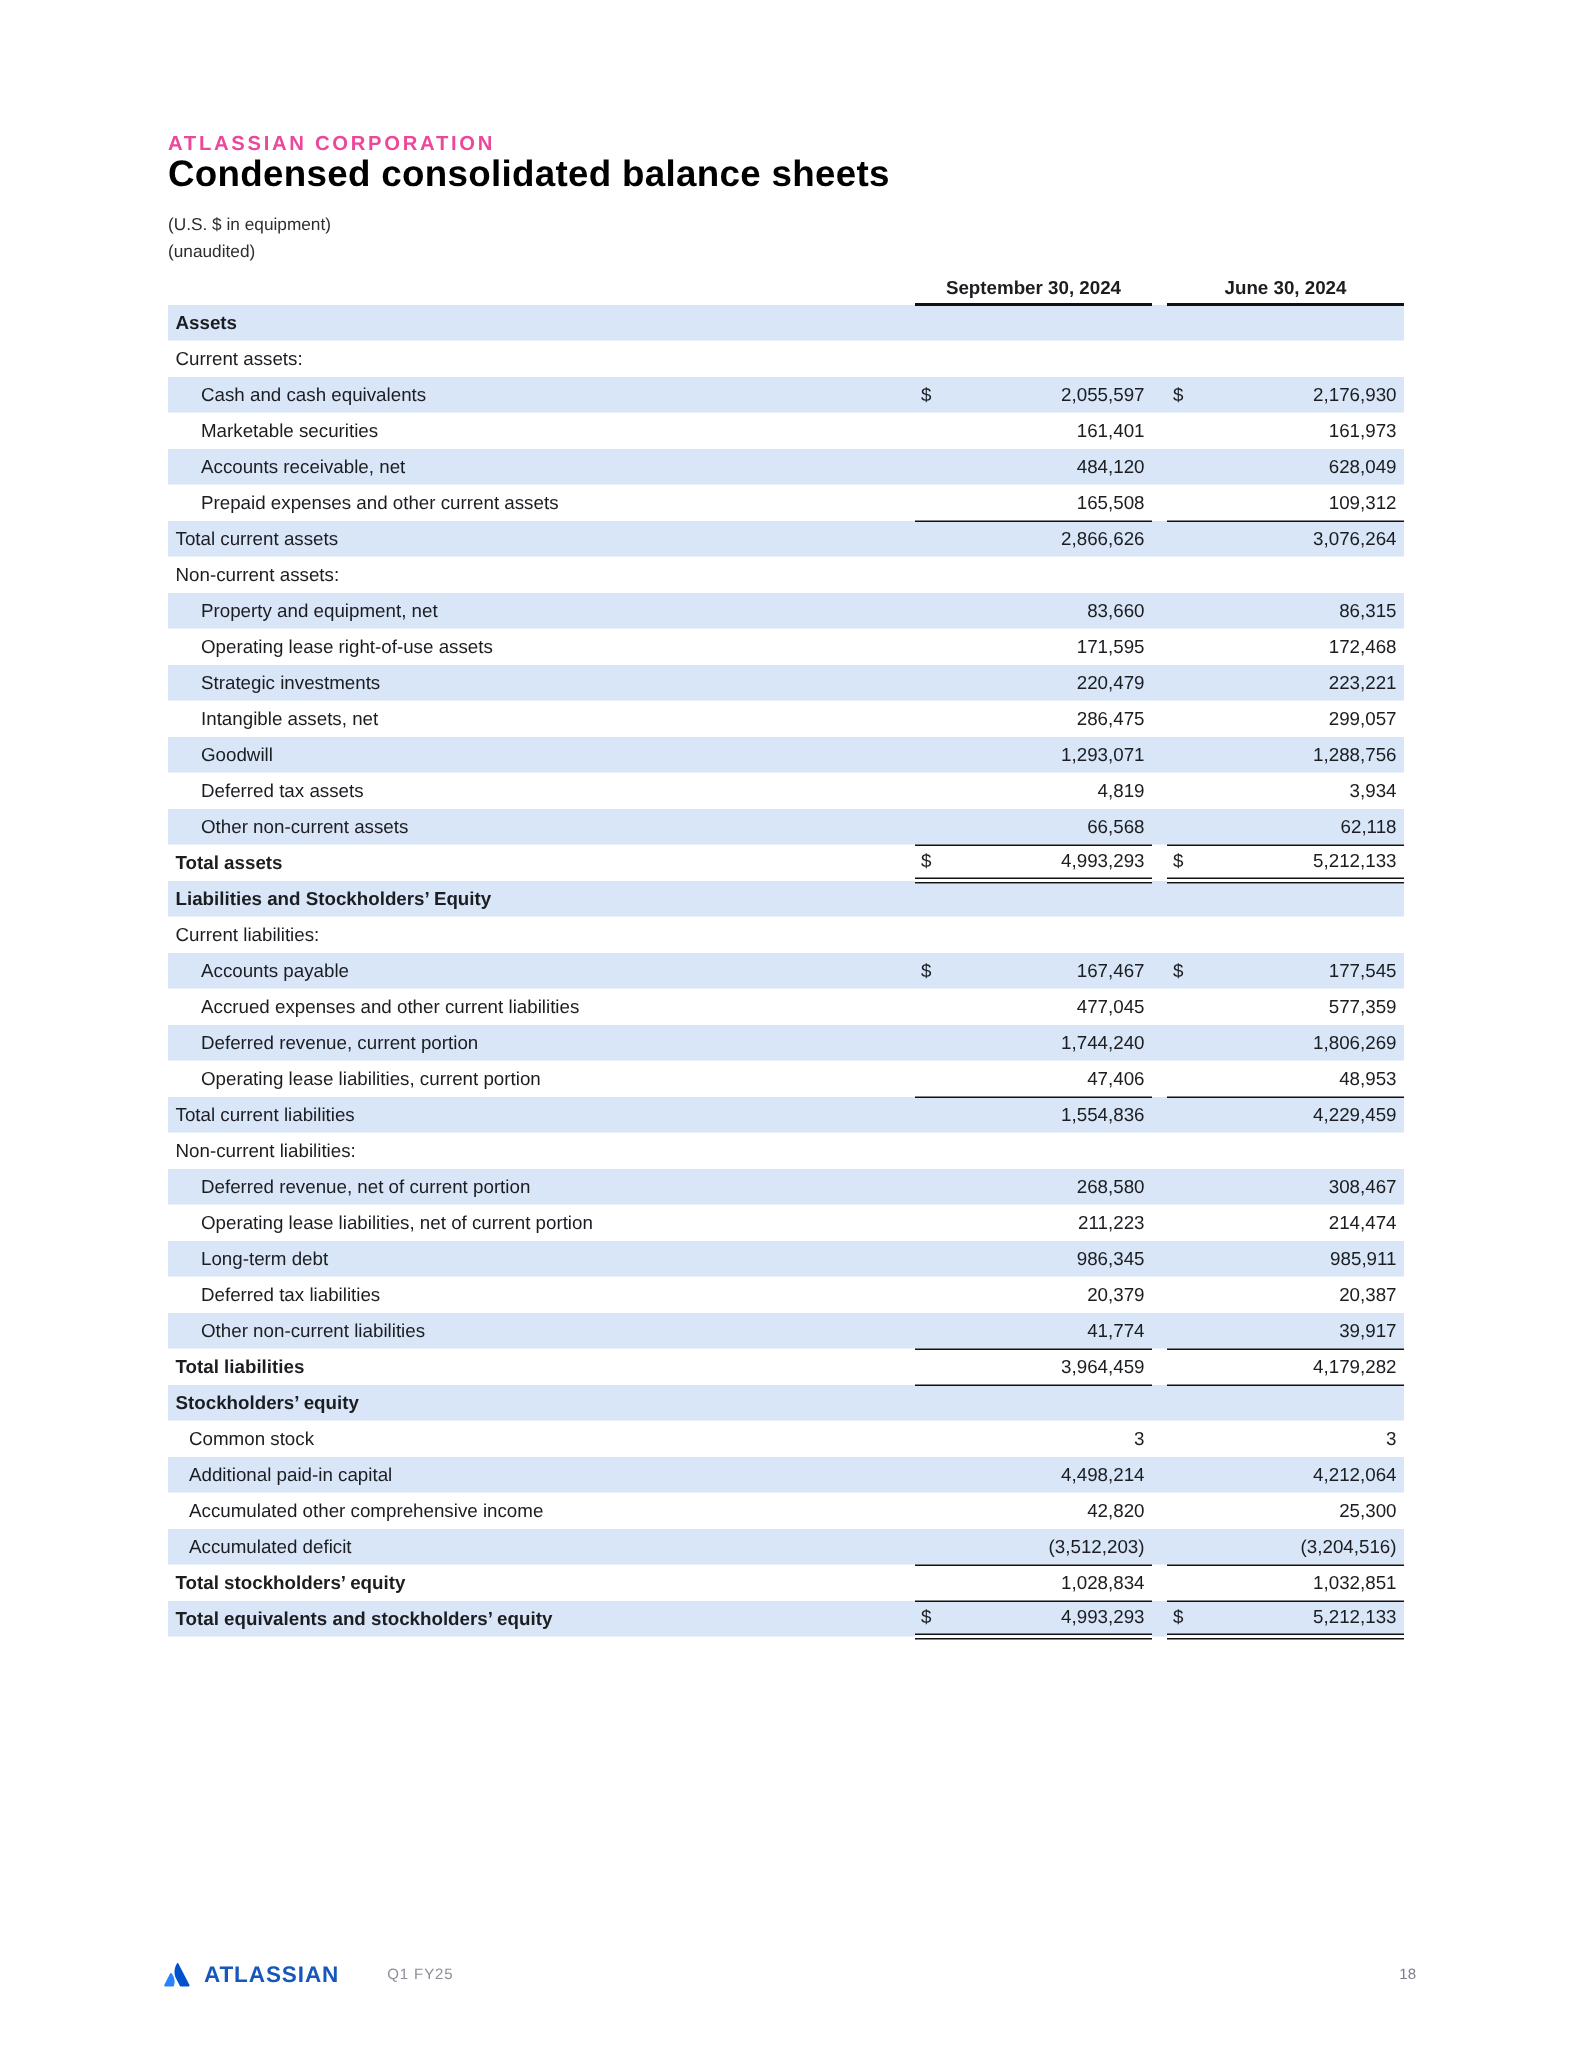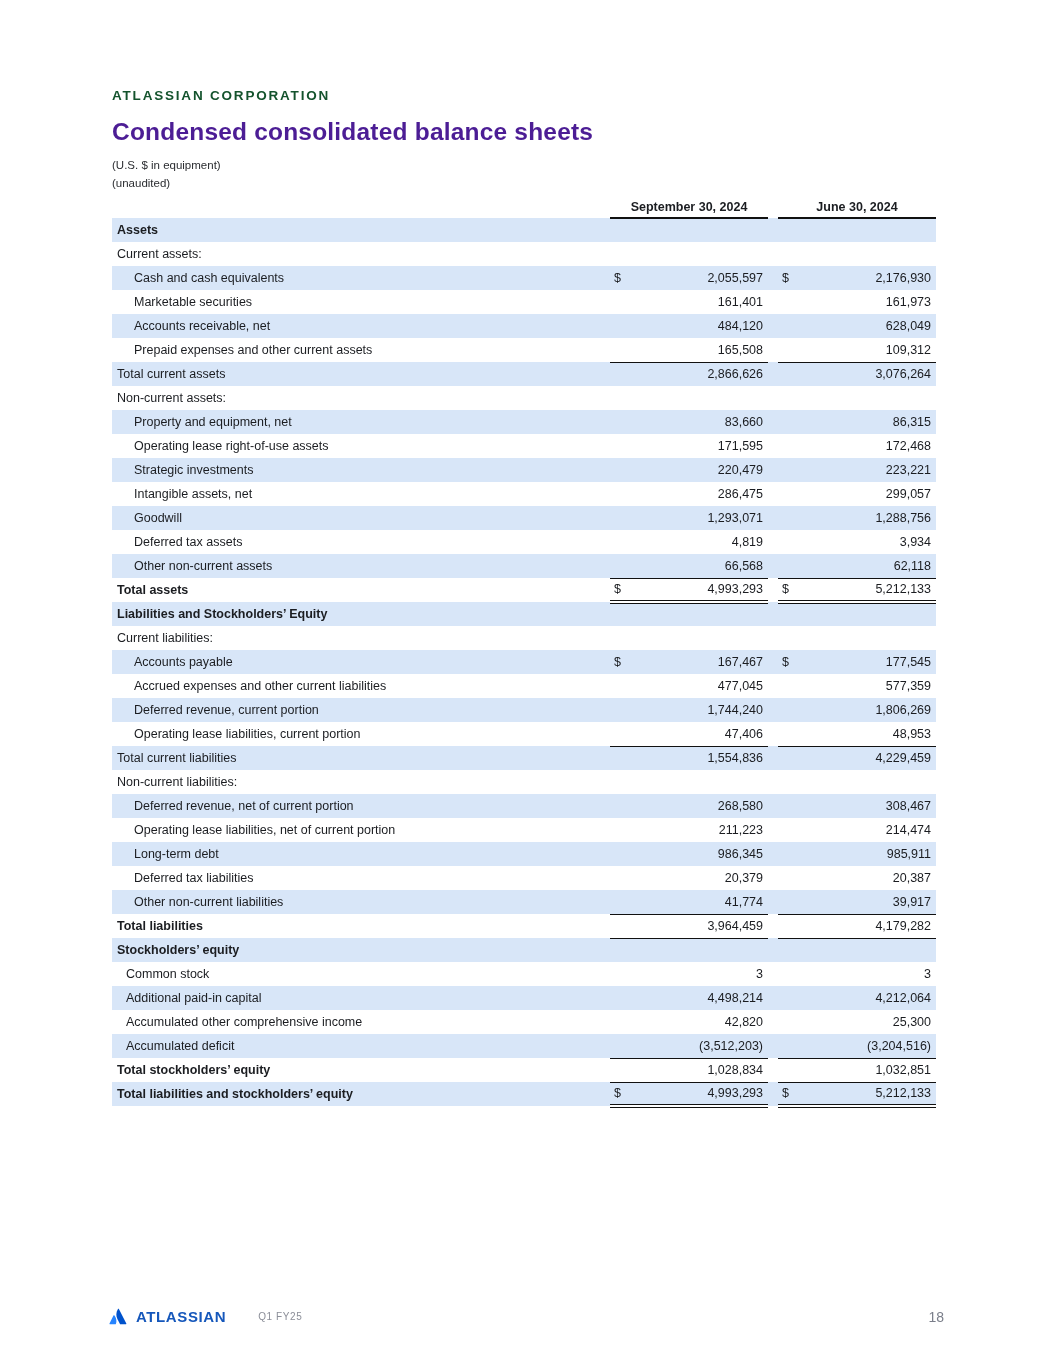--- a/index.html
+++ b/index.html
@@ -13,27 +13,27 @@
     color: #1b1d21;
     overflow: hidden;
   }
   .content { width: 824px; margin-left: 112px; }
 
   .company {
     padding-top: 88px;
     font-size: 13.5px;
     font-weight: bold;
     letter-spacing: 1.8px;
-    color: #14532d;
+    color: #ec4899;
   }
   .doc-title {
-    margin-top: 15px;
+    margin-top: 0;
     font-size: 24.5px;
     font-weight: bold;
-    color: #4c1d95;
+    color: #000000;
     letter-spacing: 0.2px;
   }
   .notes { margin-top: 10px; font-size: 11.5px; line-height: 18px; color: #2b2d31; }
 
   table.bs {
     margin-top: 2px;
     width: 824px;
     border-collapse: collapse;
     font-size: 12.5px;
     table-layout: fixed;
@@ -86,21 +86,21 @@
   }
   .period {
     margin-left: 32px;
     font-size: 10px;
     letter-spacing: 0.6px;
     color: #8b8e98;
   }
   .pagenum {
     margin-left: auto;
     margin-right: 4px;
-    font-size: 14px;
+    font-size: 10px;
     color: #7a7e8a;
   }
 </style>
 </head>
 <body>
 
 <div class="page">
   <div class="content">
 
     <div class="company">ATLASSIAN CORPORATION</div>
@@ -410,21 +410,21 @@
           </tr>
           <tr class="style-totalbold rule-single">
             <td class="lbl">Total stockholders’ equity</td>
             <td class="dol num"></td>
             <td class="val num">1,028,834</td>
             <td class="gap"></td>
             <td class="dol num"></td>
             <td class="val num">1,032,851</td>
           </tr>
           <tr class="style-totalbold rule-double">
-            <td class="lbl">Total liabilities and stockholders’ equity</td>
+            <td class="lbl">Total equivalents and stockholders’ equity</td>
             <td class="dol num">$</td>
             <td class="val num">4,993,293</td>
             <td class="gap"></td>
             <td class="dol num">$</td>
             <td class="val num">5,212,133</td>
           </tr>
         </tbody>
     </table>
   </div>
 

